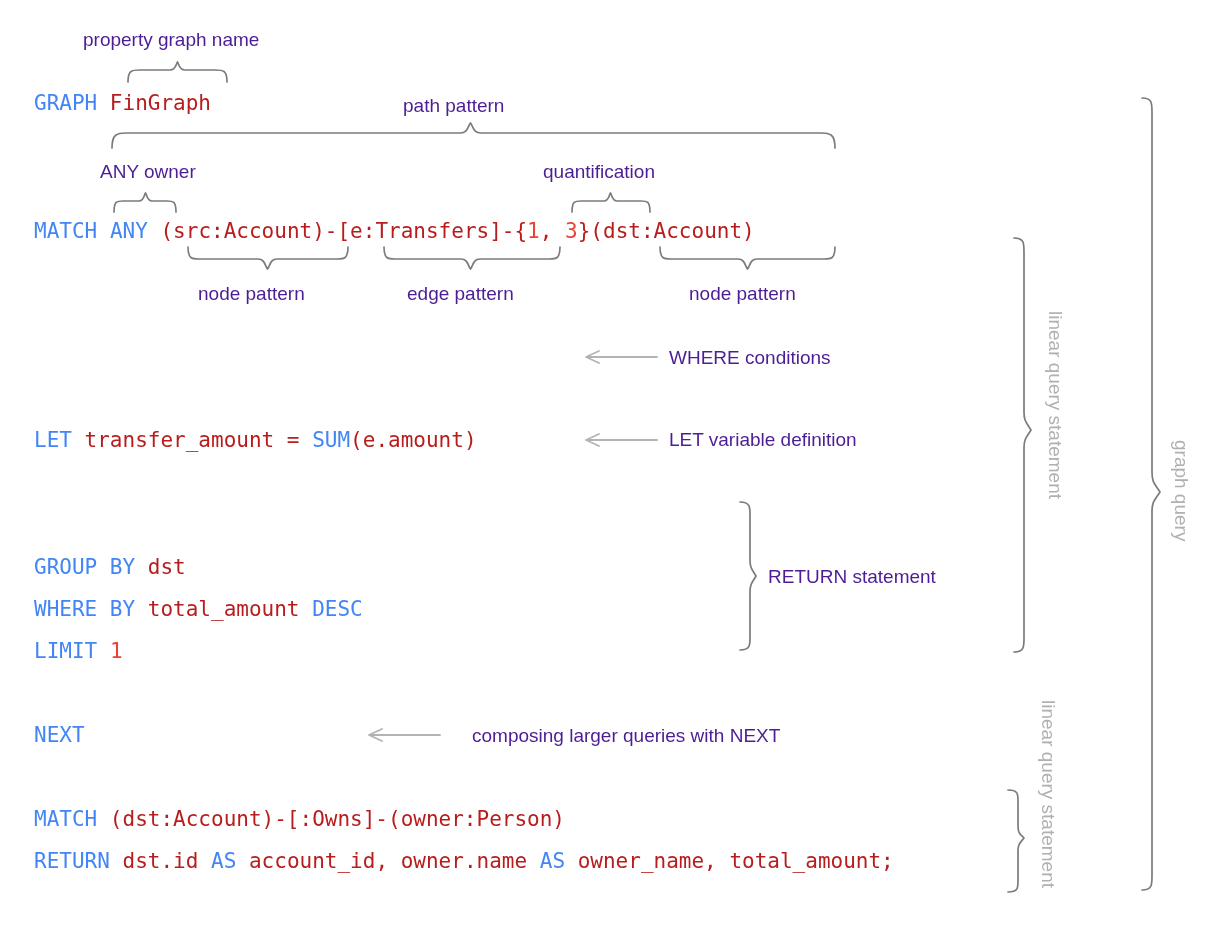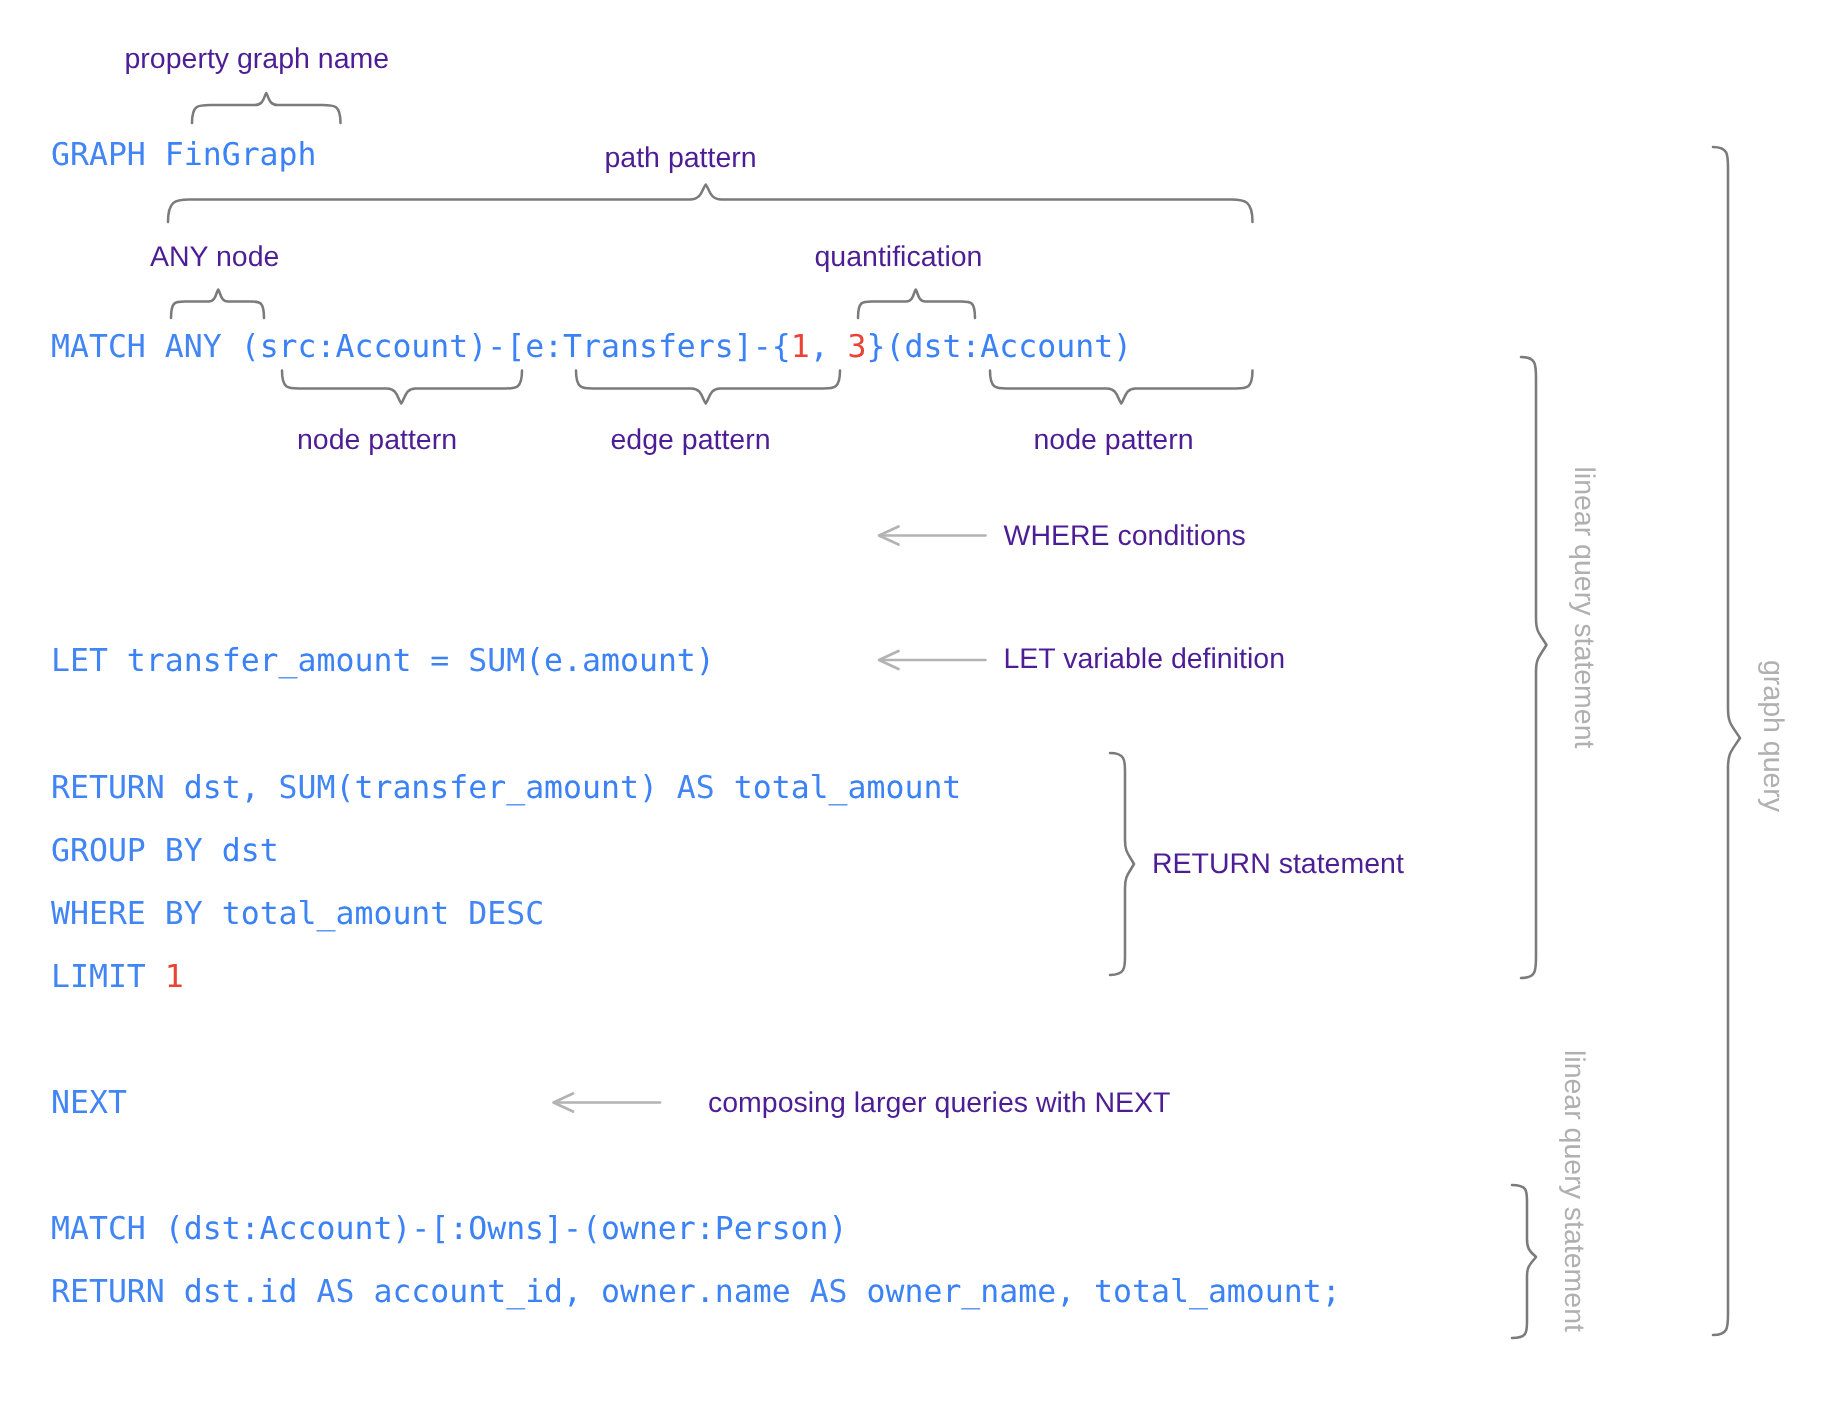--- a/index.html
+++ b/index.html
@@ -21,21 +21,21 @@
     position: absolute;
     font-family: "DejaVu Sans Mono", "Liberation Mono", monospace;
     font-size: 21px;
     line-height: 26px;
     white-space: pre;
     color: #202124;
     letter-spacing: 0px;
   }
   .kw   { color: #4285f4; }
   .num  { color: #ea4335; }
-  .plain{ color: #3b82f6; margin-top: 11px; }
+  .plain{ color: #b91c1c; margin-top: 11px; }
 
   
   .lbl {
     position: absolute;
     font-family: "Liberation Sans", sans-serif;
     font-size: 19px;
     line-height: 22px;
     color: #4c1d95;
     white-space: pre;
   }
@@ -107,39 +107,38 @@
     <path d="M1142,98 C1152,98 1152,103 1152,112 L1152,472 C1152,482 1154,483 1160,492 C1154,501 1152,502 1152,512 L1152,876 C1152,885 1152,890 1142,890"></path>
   </svg>
 
   <div class="code" style="left:34px; top:90px;"><span class="kw">GRAPH</span><span class="plain"> FinGraph</span></div>
 
   <div class="code" style="left:34px; top:218px;"><span class="kw">MATCH</span><span class="plain"> </span><span class="kw">ANY</span><span class="plain"> (src:Account)-[e:Transfers]-{</span><span class="num">1</span><span class="plain">, </span><span class="num">3</span><span class="plain">}(dst:Account)</span></div>
 
 
   <div class="code" style="left:34px; top:427px;"><span class="kw">LET</span><span class="plain"> transfer_amount = </span><span class="kw">SUM</span><span class="plain">(e.amount)</span></div>
 
-  <div class="code" style="left:34px; top:512px;"><span class="kw">RETURN</span><span class="plain"> dst, </span><span class="kw">SUM</span><span class="plain">(transfer_amount) </span><span class="kw">AS</span><span class="plain"> total_amount</span></div>
 
   <div class="code" style="left:34px; top:554px;"><span class="kw">GROUP BY</span><span class="plain"> dst</span></div>
 
   <div class="code" style="left:34px; top:596px;"><span class="kw">WHERE BY</span><span class="plain"> total_amount </span><span class="kw">DESC</span></div>
 
   <div class="code" style="left:34px; top:638px;"><span class="kw">LIMIT</span><span class="plain"> </span><span class="num">1</span></div>
 
   <div class="code" style="left:34px; top:722px;"><span class="kw">NEXT</span></div>
 
   <div class="code" style="left:34px; top:806px;"><span class="kw">MATCH</span><span class="plain"> (dst:Account)-[:Owns]-(owner:Person)</span></div>
 
   <div class="code" style="left:34px; top:848px;"><span class="kw">RETURN</span><span class="plain"> dst.id </span><span class="kw">AS</span><span class="plain"> account_id, owner.name </span><span class="kw">AS</span><span class="plain"> owner_name, total_amount;</span></div>
 
   <div class="lbl" style="left:83px; top:29px;">property graph name</div>
 
   <div class="lbl" style="left:403px; top:95px;">path pattern</div>
 
-  <div class="lbl" style="left:100px; top:161px;">ANY node</div>
+  <div class="lbl" style="left:100px; top:161px;">ANY owner</div>
 
   <div class="lbl" style="left:543px; top:161px;">quantification</div>
 
   <div class="lbl" style="left:198px; top:283px;">node pattern</div>
 
   <div class="lbl" style="left:407px; top:283px;">edge pattern</div>
 
   <div class="lbl" style="left:689px; top:283px;">node pattern</div>
 
   <div class="lbl" style="left:669px; top:347px;">WHERE conditions</div>

